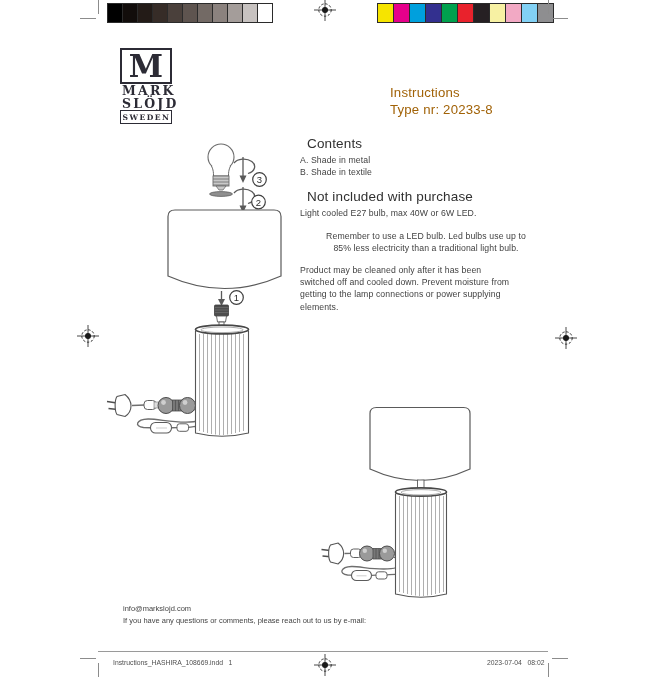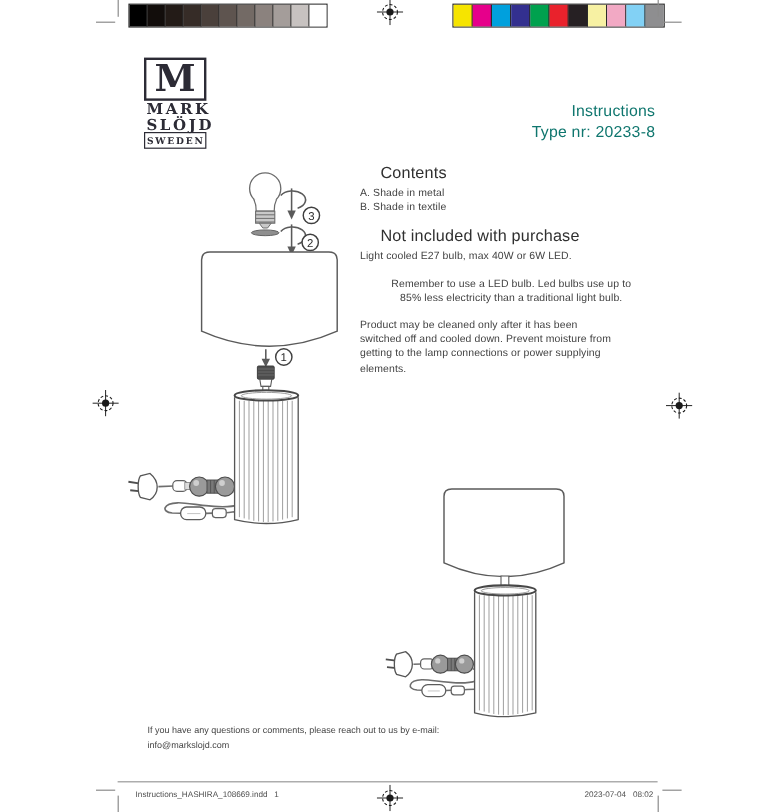--- a/index.html
+++ b/index.html
@@ -24,26 +24,26 @@
   
   .logo{position:absolute;left:120px;top:48px;width:52px;color:#2c2b35;text-align:center;}
   .logo-mbox{border:2px solid #2c2b35;height:32px;display:flex;align-items:center;justify-content:center;}
   .logo-m{font-family:"DejaVu Serif","Liberation Serif",serif;font-weight:bold;font-size:31px;line-height:30px;}
   .logo-word{font-family:"DejaVu Serif","Liberation Serif",serif;font-weight:bold;font-size:12.5px;
              line-height:11.5px;letter-spacing:2.2px;padding-left:2px;margin-top:1px;}
   .logo-swedenbox{border:1.5px solid #2c2b35;margin-top:1px;font-family:"DejaVu Serif","Liberation Serif",serif;
              font-weight:bold;font-size:7.6px;letter-spacing:1.5px;padding:1.5px 0 1px 1px;}
 
   
-  .header-right{position:absolute;left:390px;top:85px;width:156px;text-align:right;
-                font-size:13.2px;line-height:16.5px;color:#0f766e;letter-spacing:.2px;}
+  .header-right{position:absolute;left:390px;top:85px;width:156px;text-align:left;
+                font-size:13.2px;line-height:16.5px;color:#a16207;letter-spacing:.2px;}
 
   
   .sec{position:absolute;left:300px;width:252px;}
-  .sec h2{margin:0 0 3px 17px;font-size:13.5px;line-height:15px;font-weight:500;color:#303030;letter-spacing:.15px;}
+  .sec h2{margin:0 0 3px 7px;font-size:13.5px;line-height:15px;font-weight:500;color:#303030;letter-spacing:.15px;}
   .sec p{margin:0;font-size:8.7px;line-height:12.2px;color:#424242;white-space:pre-line;letter-spacing:.1px;}
   .sec p + p{margin-top:11px;text-align:center;}
   .sec0{top:136px;}
   .sec1{top:189px;}
   .sec2{top:264px;}
 
   
   .contact{position:absolute;left:123px;top:603px;font-size:7.5px;line-height:11.5px;color:#454545;}
 
   
@@ -150,22 +150,22 @@
   </section>
 
   <section class="sec sec2">
     <p>Product may be cleaned only after it has been
 switched off and cooled down. Prevent moisture from
 getting to the lamp connections or power supplying
 elements.</p>
   </section>
 
   <div class="contact">
+    <div>info@markslojd.com</div>
     <div>If you have any questions or comments, please reach out to us by e-mail:</div>
-    <div>info@markslojd.com</div>
   </div>
 
   <div class="slug slug-left">Instructions_HASHIRA_108669.indd   1</div>
   <div class="slug slug-right">2023-07-04   08:02</div>
 
   <svg class="diagram" width="650" height="677" viewBox="0 0 650 677">
 
     <g>
 
       <g>

